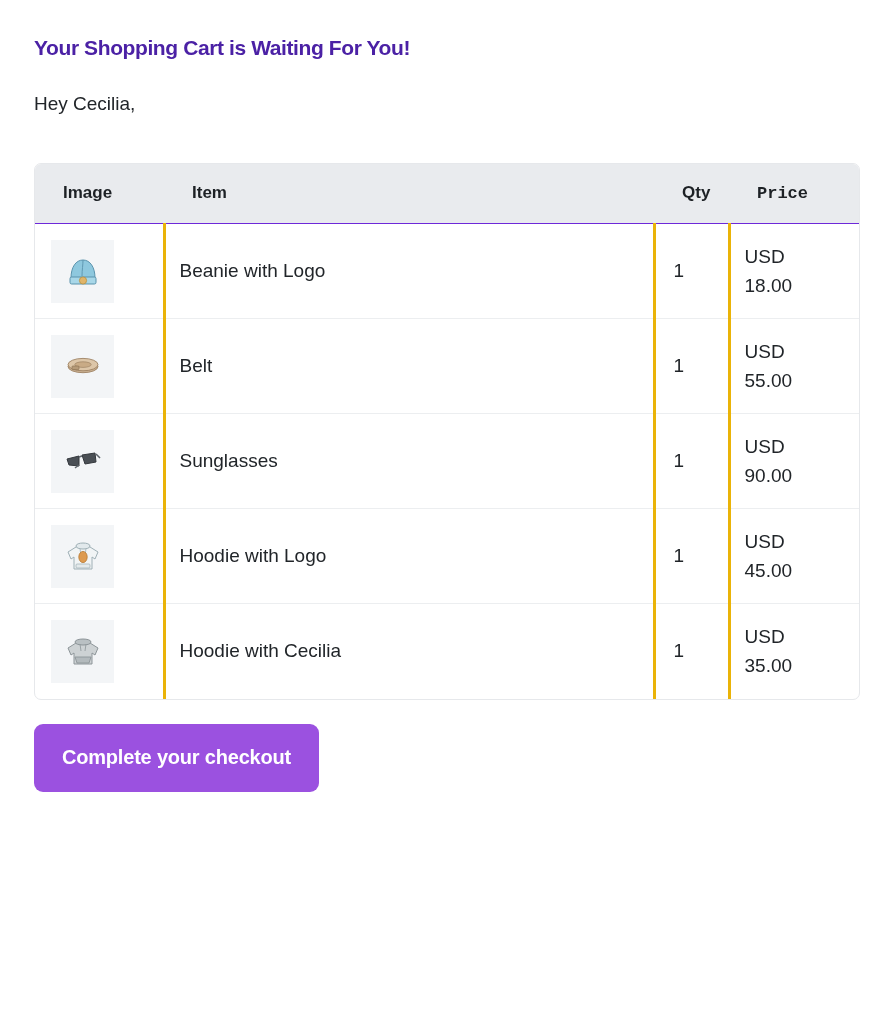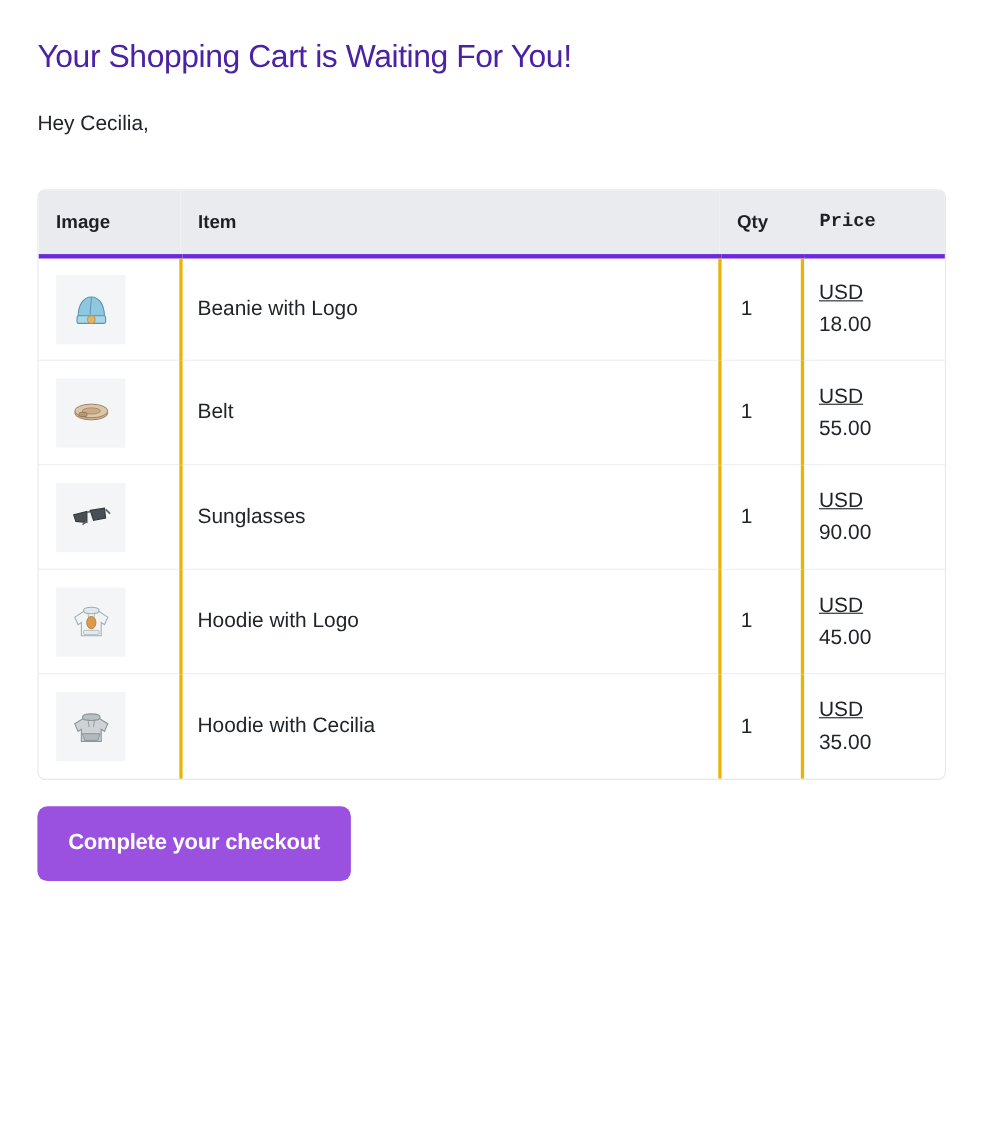--- a/index.html
+++ b/index.html
@@ -51,22 +51,22 @@
   }
   .close-btn svg { display: block; }
 
   
   .email-body {
     padding: 36px 34px 0 34px;
     background: #ffffff;
   }
 
   .email-heading {
-    font-size: 29px;
-    font-weight: normal;
+    font-size: 21px;
+    font-weight: bold;
     color: #4b21a5;
     letter-spacing: -0.4px;
     line-height: 1.15;
     margin-bottom: 30px;
   }
 
   .email-greeting {
     font-size: 19px;
     color: #212529;
     line-height: 1.45;
@@ -94,24 +94,24 @@
     border-collapse: collapse;
     table-layout: fixed;
   }
 
   table.cart-table thead th {
     background: #e9ebee;
     font-size: 17px;
     font-weight: bold;
     color: #1d2125;
     text-align: left;
-    padding: 17px 16px;
+    padding: 17px 28px;
     height: 60px;
     vertical-align: middle;
-    border-bottom: 4px solid #6d28d9;
+    border-bottom: 1px solid #6d28d9;
   }
 
   th.col-image { width: 129px; padding-left: 16px; }
   th.col-item  { width: 490px; padding-left: 14px; }
   th.col-qty   { width: 75px;  padding-left: 14px; }
   th.col-price { width: 130px; padding-left: 14px; font-family: Liberation Mono, monospace; }
 
   table.cart-table tbody td {
     border-top: 1px solid #eceef0;
     border-right: 3px solid #eab308;
@@ -131,21 +131,21 @@
     line-height: 1.3;
   }
   td.cell-qty {
     padding-left: 18px;
   }
   td.cell-price {
     padding-left: 14px;
     padding-right: 10px;
     line-height: 1.55;
   }
-  .price-cur { display: block; text-decoration: underline; }
+  .price-cur { display: block; }
   .price-amt { display: block; }
 
   
   .thumb {
     width: 63px;
     height: 63px;
     background: #f3f5f7;
     display: flex;
     align-items: center;
     justify-content: center;

